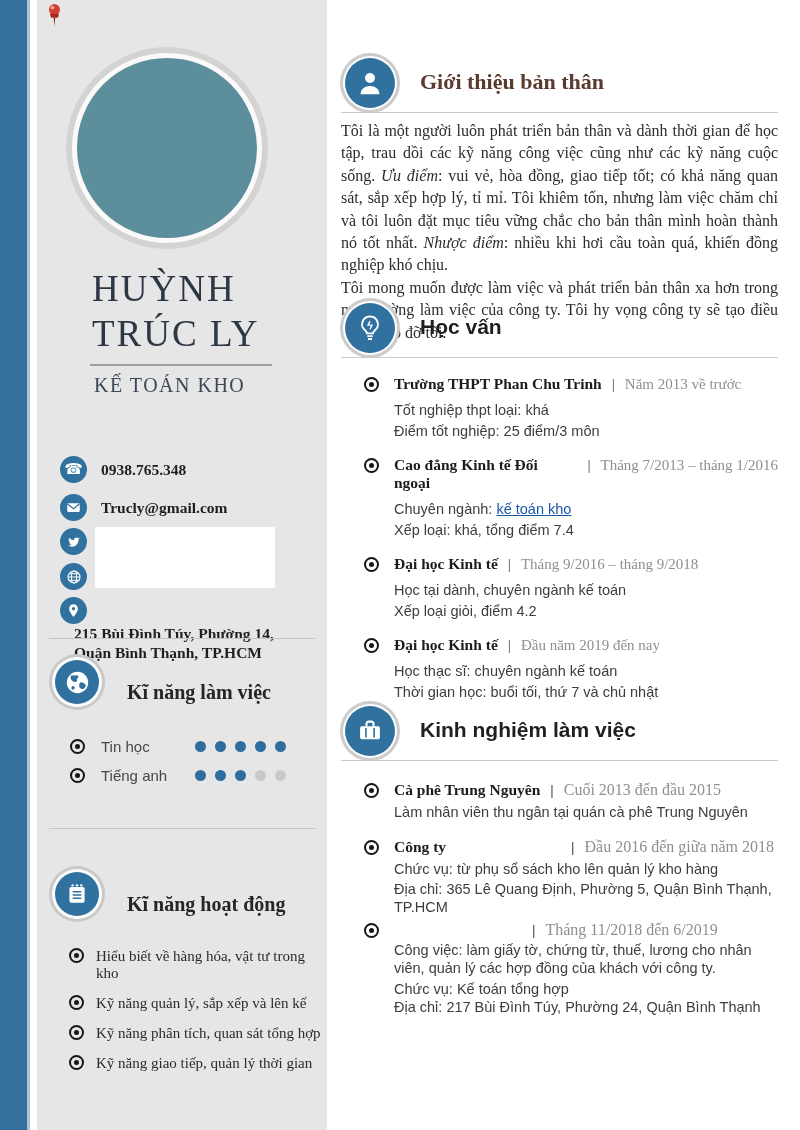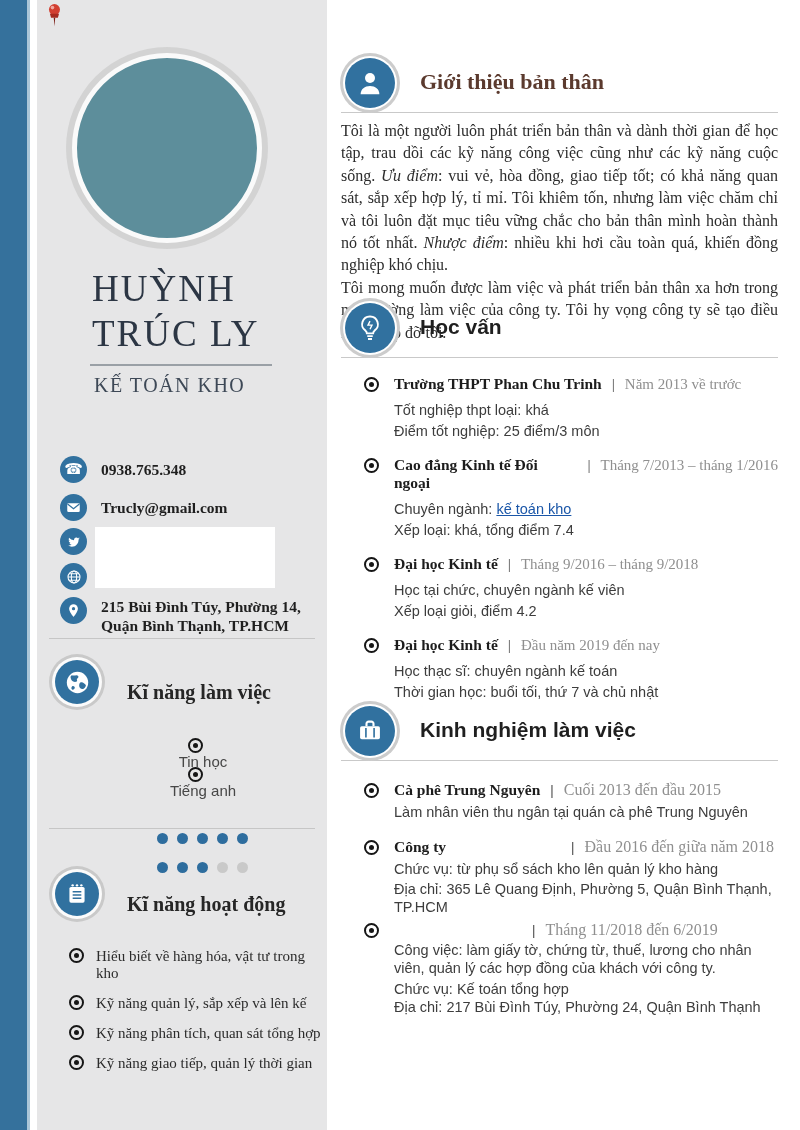--- a/index.html
+++ b/index.html
@@ -16,34 +16,34 @@
   .photo{position:absolute;left:35px;top:53px;width:180px;height:180px;border-radius:50%;
          background:#5d8e9b;border:5px solid #fafafa;box-shadow:0 0 0 6px #d3d3d3;}
   .name{position:absolute;left:55px;top:266px;font:400 37px "Liberation Serif",serif;
         color:#2c3644;letter-spacing:2px;line-height:45px;}
   .name-divider{position:absolute;left:53px;top:364px;width:182px;height:2px;background:#9aa0a6;}
   .job-title{position:absolute;left:57px;top:374px;font:400 20px "Liberation Serif",serif;
              color:#3d4856;letter-spacing:1.5px;}
 
   .contact{position:absolute;left:23px;top:456px;width:262px;}
   .c-row{position:absolute;left:0;display:flex;align-items:center;}
-  .c-row.top{align-items:flex-start;}
+  .c-row.top{align-items:flex-start;flex-direction:column;}
   .c-icon{width:27px;height:27px;border-radius:50%;background:#31719f;color:#fff;
           display:flex;align-items:center;justify-content:center;flex:none;font-size:15px;line-height:1;}
   .c-text{margin-left:14px;font:600 15.5px "Liberation Serif",serif;color:#1f1f1f;max-width:216px;line-height:19px;}
   .white-box{position:absolute;left:58px;top:527px;width:180px;height:61px;background:#ffffff;}
 
   .sb-divider{position:absolute;left:12px;width:266px;height:1px;background:#c6c6c6;}
 
   .sb-header{position:absolute;display:flex;align-items:flex-end;}
   .sb-h-icon{width:44px;height:44px;border-radius:50%;background:#31719f;display:flex;align-items:center;
              justify-content:center;box-shadow:0 0 0 3px #fbfbfb,0 0 0 6px #c9c9c9;flex:none;}
   .sb-h-title{margin-left:28px;font:700 20px "Liberation Serif",serif;color:#262626;}
 
-  .skill-row{position:absolute;left:33px;display:flex;align-items:center;width:250px;flex-direction:column;}
+  .skill-row{position:absolute;left:33px;display:flex;align-items:center;width:250px;}
   .bullet{width:15px;height:15px;border:2.5px solid #161616;border-radius:50%;position:relative;
           background:transparent;flex:none;box-sizing:border-box;}
   .bullet::after{content:"";position:absolute;left:50%;top:50%;width:5px;height:5px;margin:-2.5px 0 0 -2.5px;
                  border-radius:50%;background:#161616;}
   .skill-label{margin-left:16px;font:15px "Liberation Sans",sans-serif;color:#474747;flex:0 0 80px;}
   .dots{display:flex;gap:9px;margin-left:14px;}
   .dot{width:11px;height:11px;border-radius:50%;background:#c9c9c9;}
   .dot.on{background:#2e6d9e;}
 
   .activity-list{position:absolute;left:32px;top:948px;width:255px;}
@@ -282,21 +282,21 @@
     </div>
 
     <div class="entry">
       <span class="bullet"></span>
       <div class="entry-body">
         <div class="entry-head">
           <span>Đại học Kinh tế</span>
           <span class="esep">|</span>
           <span class="edate">Tháng 9/2016 – tháng 9/2018</span>
         </div>
-        <div class="edetail gap">Học tại chức, chuyên ngành kế viên</div>
+        <div class="edetail gap">Học tại dành, chuyên ngành kế toán</div>
         <div class="edetail">Xếp loại giỏi, điểm 4.2</div>
       </div>
     </div>
 
     <div class="entry">
       <span class="bullet"></span>
       <div class="entry-body">
         <div class="entry-head">
           <span>Đại học Kinh tế</span>
           <span class="esep">|</span>

